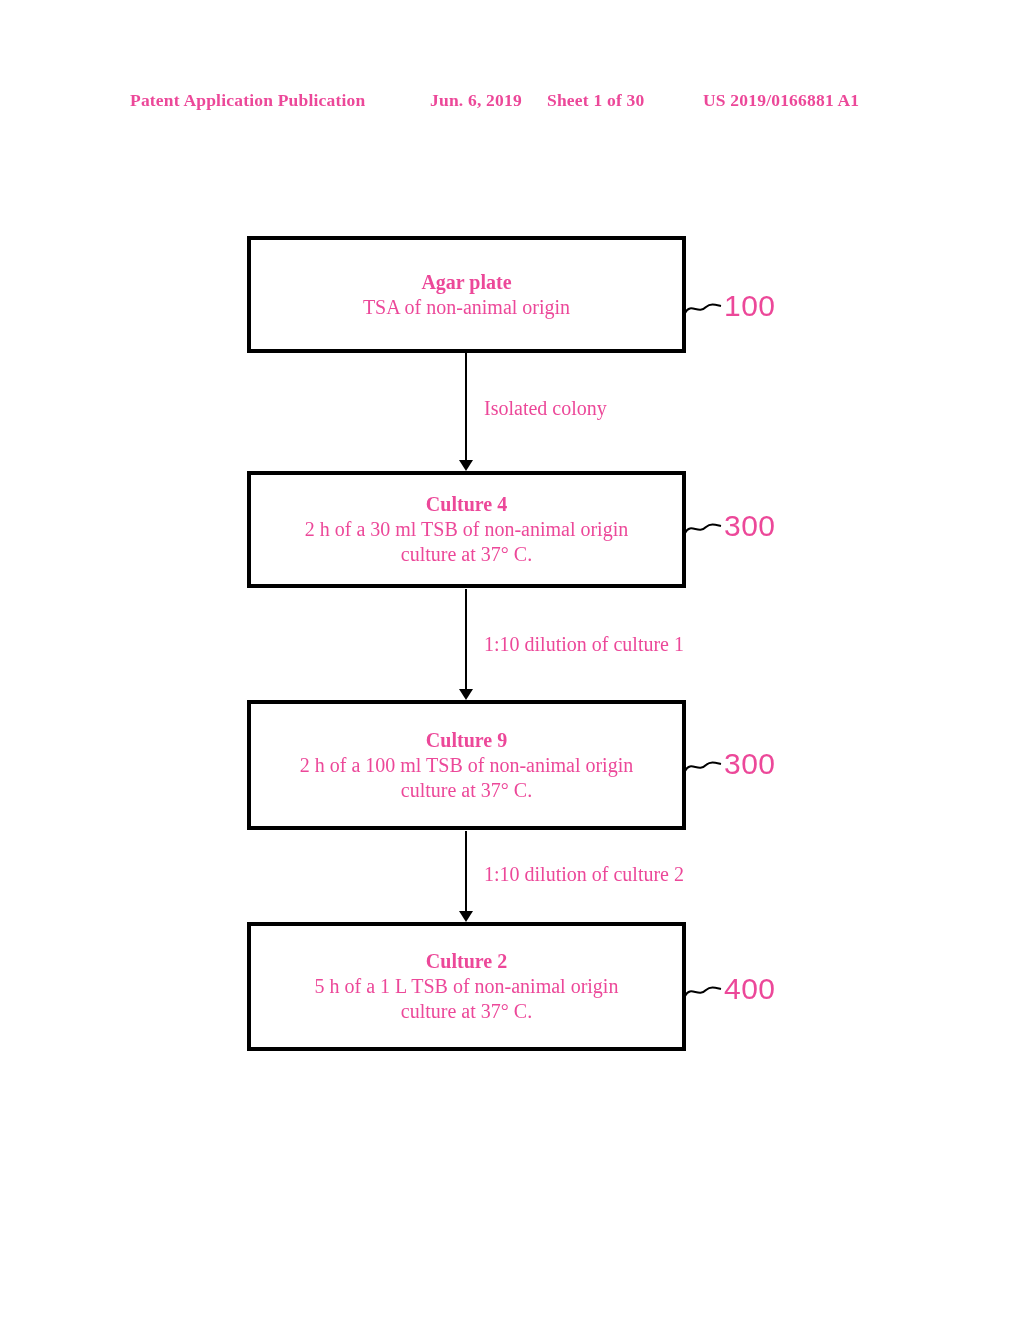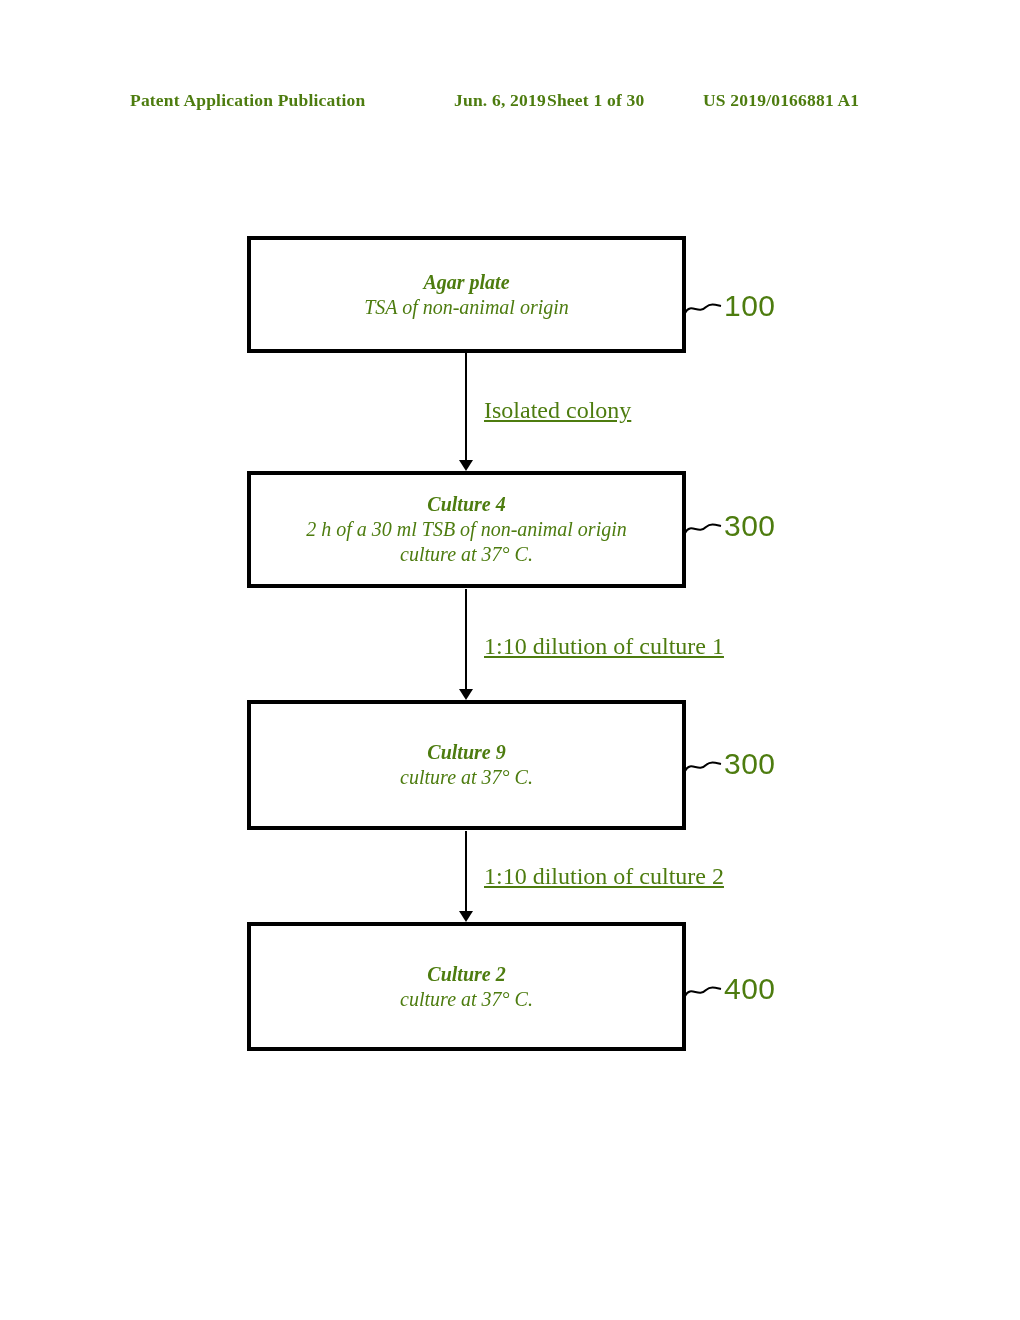--- a/index.html
+++ b/index.html
@@ -2,54 +2,53 @@
 <html><head>
 <meta charset="utf-8">
 <style>
   html, body { margin: 0; padding: 0; background: #ffffff; }
   .page {
     position: relative;
     width: 1020px;
     height: 1128px;
     background: #ffffff;
     font-family: "Liberation Serif", serif;
-    color: #4d7c0f;
+    color: #ec4899;
     overflow: hidden;
   }
 
   
   .header span {
     position: absolute;
     top: 90px;
     font-size: 17.5px;
     font-weight: bold;
     white-space: nowrap;
     letter-spacing: 0.2px;
   }
   .h-left  { left: 130px; }
-  .h-date  { left: 430px; margin-left: 24px; }
+  .h-date  { left: 430px; }
   .h-sheet { left: 547px; }
   .h-patno { left: 703px; }
 
   
   .box {
     position: absolute;
     left: 247px;
     width: 439px;
     box-sizing: border-box;
     border: 4px solid #000000;
     background: #ffffff;
     display: flex;
     flex-direction: column;
     justify-content: center;
     align-items: center;
     text-align: center;
     font-size: 20px;
     line-height: 25px;
-    font-style: italic;
   }
   .box-title { font-weight: bold; }
 
   
   .arrow {
     position: absolute;
     left: 459px;
     width: 14px;
     display: flex;
     flex-direction: column;
@@ -62,23 +61,22 @@
   }
   .arrow-head {
     width: 0; height: 0;
     border-left: 7px solid transparent;
     border-right: 7px solid transparent;
     border-top: 11px solid #000000;
   }
   .arrow-label {
     position: absolute;
     left: 484px;
-    font-size: 24px;
+    font-size: 20px;
     white-space: nowrap;
-    text-decoration: underline;
   }
 
   
   .ref {
     position: absolute;
     left: 684px;
     height: 32px;
     display: flex;
     align-items: center;
   }
@@ -145,37 +143,39 @@
   </div>
 
   <div class="arrow" style="top:589px;height:111px">
     <div class="arrow-line"></div>
     <div class="arrow-head"></div>
   </div>
   <div class="arrow-label" style="top:633px">1:10 dilution of culture 1</div>
 
   <div class="box" style="top:700px;height:130px">
     <div class="box-title">Culture 9</div>
+    <div class="box-line">2 h of a 100 ml TSB of non-animal origin</div>
     <div class="box-line">culture at 37° C.</div>
   </div>
   <div class="ref" style="top:748px">
     <svg width="38" height="18" viewBox="0 0 38 18">
       <path d="M1,14 C7,3 14,16 22,8 C27,4 32,6 37,7" fill="none" stroke="#000" stroke-width="2"></path>
     </svg>
     <span class="ref-num">300</span>
   </div>
 
   <div class="arrow" style="top:831px;height:91px">
     <div class="arrow-line"></div>
     <div class="arrow-head"></div>
   </div>
   <div class="arrow-label" style="top:863px">1:10 dilution of culture 2</div>
 
   <div class="box" style="top:922px;height:129px">
     <div class="box-title">Culture 2</div>
+    <div class="box-line">5 h of a 1 L TSB of non-animal origin</div>
     <div class="box-line">culture at 37° C.</div>
   </div>
   <div class="ref" style="top:973px">
     <svg width="38" height="18" viewBox="0 0 38 18">
       <path d="M1,14 C7,3 14,16 22,8 C27,4 32,6 37,7" fill="none" stroke="#000" stroke-width="2"></path>
     </svg>
     <span class="ref-num">400</span>
   </div>
 
 

